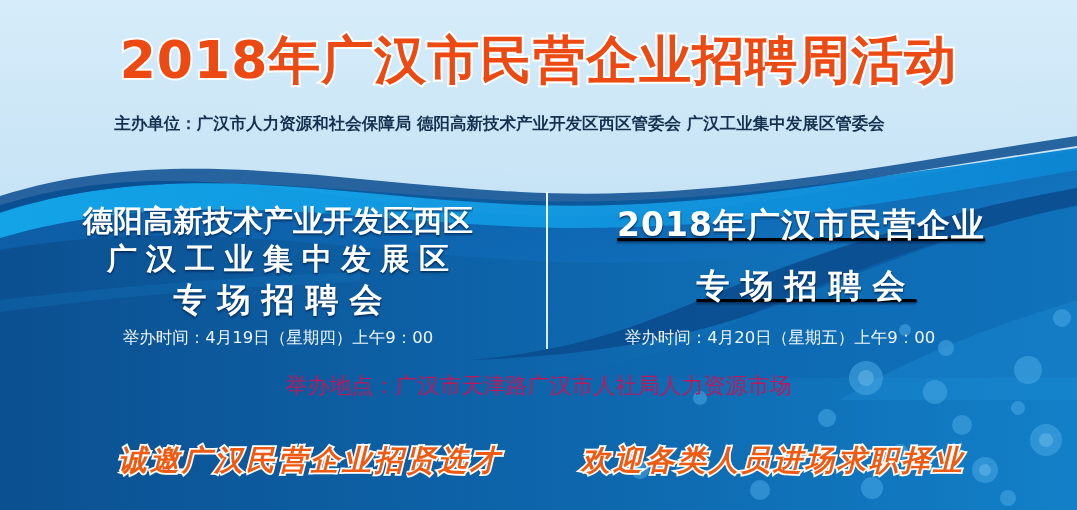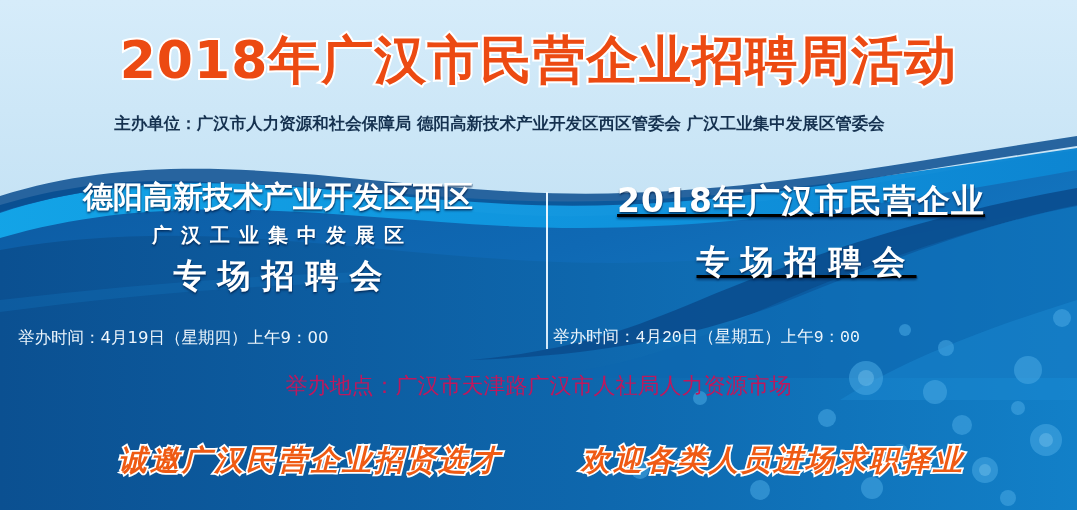--- a/index.html
+++ b/index.html
@@ -44,53 +44,53 @@
   .organizers{
     position:absolute;left:0;top:113px;width:999px;
     text-align:center;
     font-size:16.5px;line-height:22px;
     font-weight:bold;
     color:#15314f;
     white-space:nowrap;
   }
 
   
-  .panel{position:absolute;top:178px;width:500px;text-align:center;}
+  .panel{position:absolute;top:202px;width:500px;text-align:center;}
   .panel-left{left:28px;}
   .panel-right{left:551px;text-decoration:underline;}
 
   .p-line{
     color:#ffffff;
     font-weight:bold;
     text-shadow:
       0 2px 2px rgba(0,30,70,.55),
       1px 1px 0 rgba(0,40,90,.35);
     white-space:nowrap;
   }
   .p-l1{font-size:30px;line-height:38px;letter-spacing:0px;}
-  .p-l2{font-size:20px;line-height:38px;letter-spacing:9px;text-indent:9px;}
+  .p-l2{font-size:30px;line-height:38px;letter-spacing:9px;text-indent:9px;}
   .p-l3{font-size:33px;line-height:44px;letter-spacing:11px;text-indent:11px;}
   .p-r1{font-size:33px;line-height:42px;letter-spacing:1px;}
   .p-r2{font-size:33px;line-height:48px;letter-spacing:11px;text-indent:11px;}
   .panel-right .p-r1{margin-top:2px;}
   .panel-right .p-r2{margin-top:16px;}
 
   .divider{
     position:absolute;left:546px;top:192px;
     width:2px;height:157px;
     background:linear-gradient(180deg,#eaf6ff 0%,#dff0fb 80%,#cfe7f8 100%);
   }
 
   
   .time{
-    position:absolute;top:327px;width:520px;
+    position:absolute;top:327px;width:520px;text-align:center;
     font-size:16.5px;line-height:22px;color:#eef6fc;white-space:nowrap;
   }
   .time-left{left:18px;}
-  .time-right{left:553px;font-family:Liberation Mono, monospace;}
+  .time-right{left:520px;}
   .venue{
     position:absolute;left:0;top:375px;width:1077px;text-align:center;
     font-size:22px;line-height:22px;color:#be185d;white-space:nowrap;
   }
 
   
   .slogan{
     position:absolute;top:438px;width:480px;text-align:center;
     font-size:29px;line-height:44px;
     font-weight:bold;font-style:italic;

